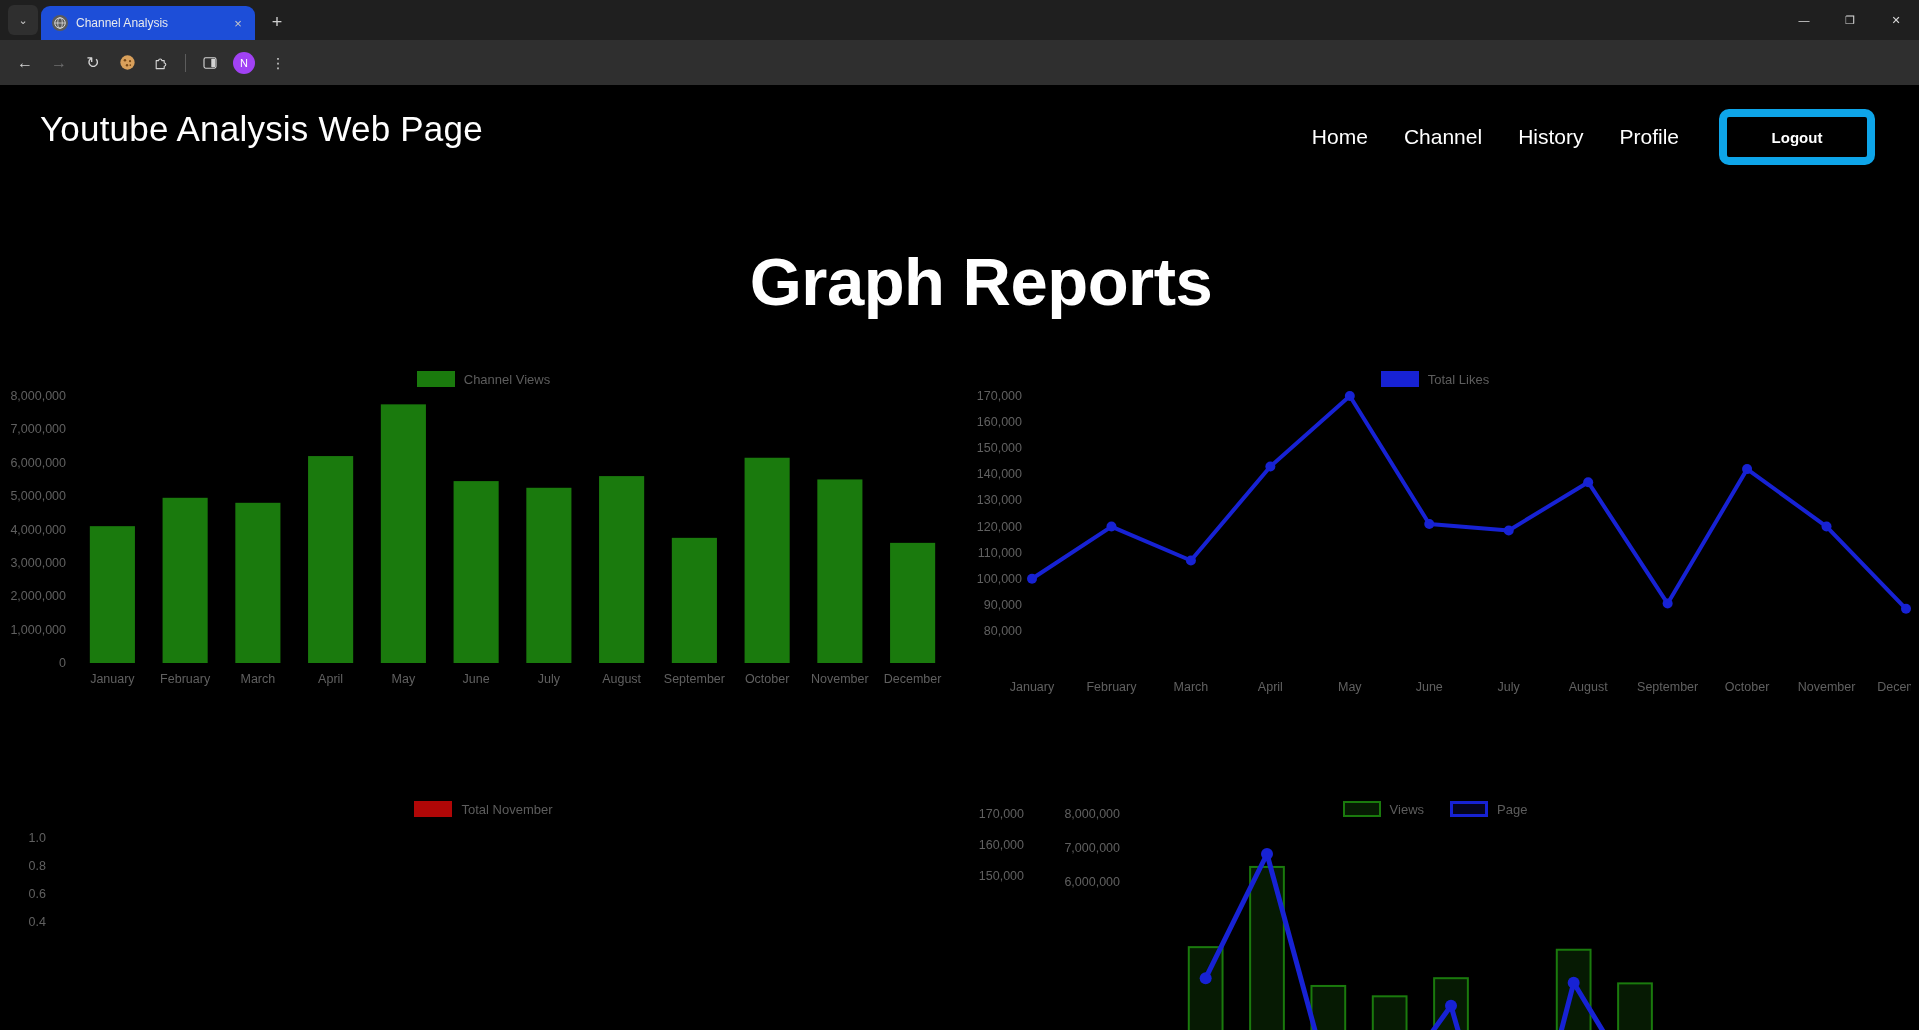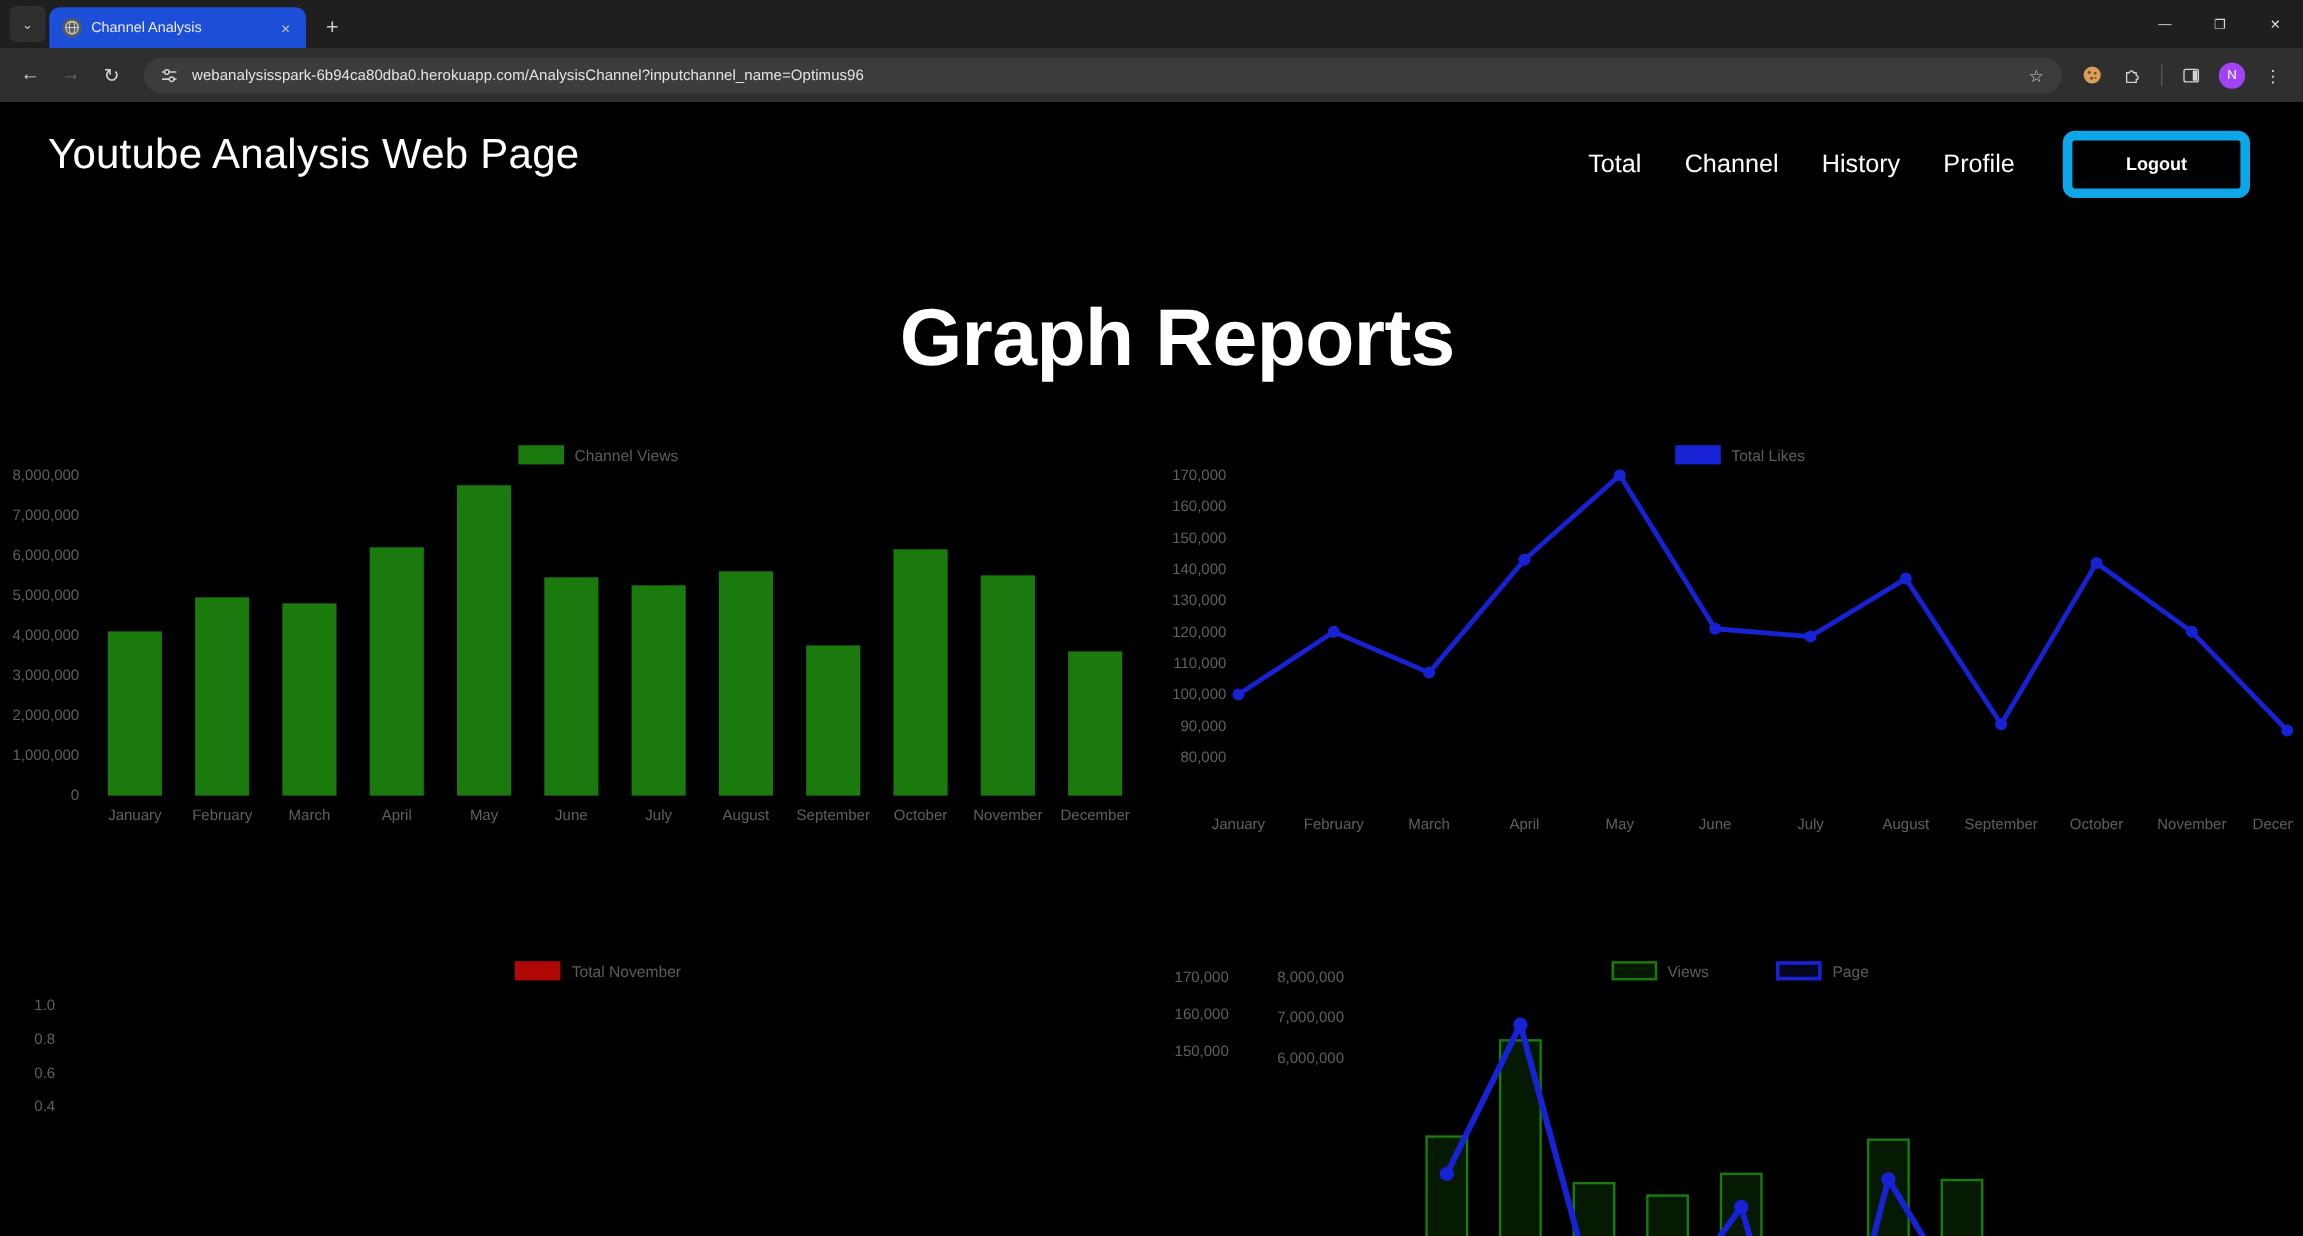--- a/index.html
+++ b/index.html
@@ -137,21 +137,21 @@
     margin-top: 48px;
     padding: 0 8px;
   }
   .chart-cell { position: relative; width: 951px; height: 430px; }
 
   .chart-legend {
     position: absolute; top: 0; left: 0; width: 100%;
     display: flex; align-items: center; justify-content: center;
     gap: 26px; height: 22px;
   }
-  .legend-item { display: flex; align-items: center; gap: 9px; margin-left: 30px; }
+  .legend-item { display: flex; align-items: center; gap: 9px; }
   .legend-swatch { width: 38px; height: 16px; }
   .legend-swatch.fill-green { background: #1a7a0d; }
   .legend-swatch.fill-blue  { background: #1722d4; }
   .legend-swatch.fill-red   { background: #b00707; }
   .legend-swatch.line-green { background: #061a03; border: 2px solid #1a7a0d; }
   .legend-swatch.line-blue  { background: #050520; border: 3px solid #1722d4; }
   .legend-label { color: #5d5d5d; font-size: 13px; white-space: nowrap; }
 
   .chart-plot { position: absolute; left: 0; top: 0; width: 100%; height: 100%; }
   .chart-plot svg { display: block; }
@@ -203,32 +203,20 @@
     <div class="nav-btn">
       <span>←</span>
     </div>
     <div class="nav-btn disabled">
       <span>→</span>
     </div>
     <div class="nav-btn">
       <span>↻</span>
     </div>
 
-    <div class="omnibox">
-      <span class="omni-icon">
-        <svg width="16" height="16" viewBox="0 0 16 16" aria-hidden="true">
-          <line x1="2" y1="5" x2="14" y2="5" stroke="#cfcfcf" stroke-width="1.4"></line>
-          <line x1="2" y1="11" x2="14" y2="11" stroke="#cfcfcf" stroke-width="1.4"></line>
-          <circle cx="6" cy="5" r="1.9" fill="#2f2f2f" stroke="#cfcfcf" stroke-width="1.3"></circle>
-          <circle cx="10" cy="11" r="1.9" fill="#2f2f2f" stroke="#cfcfcf" stroke-width="1.3"></circle>
-        </svg>
-      </span>
-      <span class="omni-url" title="webanalysisspark-6b94ca80dba0.herokuapp.com/AnalysisChannel?inputchannel_name=Optimus96">webanalysisspark-6b94ca80dba0.herokuapp.com/AnalysisChannel?inputchannel_name=Optimus96</span>
-      <span class="omni-star">☆</span>
-    </div>
 
     <div class="tb-icon">
       <svg width="17" height="17" viewBox="0 0 20 20" aria-hidden="true">
         <circle cx="10" cy="10" r="8.4" fill="#d9a05b"></circle>
         <circle cx="7" cy="7.4" r="1.5" fill="#7a4a18"></circle>
         <circle cx="13" cy="8.4" r="1.3" fill="#7a4a18"></circle>
         <circle cx="9.4" cy="13.2" r="1.4" fill="#7a4a18"></circle>
         <circle cx="13.3" cy="13" r="1" fill="#7a4a18"></circle>
       </svg>
     </div>
@@ -251,21 +239,21 @@
       <span>⋮</span>
     </div>
   </div>
 </div>
 
 <div class="page">
 
   <div class="site-header">
     <div class="brand">Youtube Analysis Web Page</div>
     <div class="nav">
-      <a class="nav-link" href="#">Total</a>
+      <a class="nav-link" href="#">Home</a>
       <a class="nav-link" href="#">Channel</a>
       <a class="nav-link" href="#">History</a>
       <a class="nav-link" href="#">Profile</a>
       <button class="logout-btn">Logout</button>
     </div>
   </div>
 
   <h1 class="page-title">Graph Reports</h1>
 
   <div class="charts">

